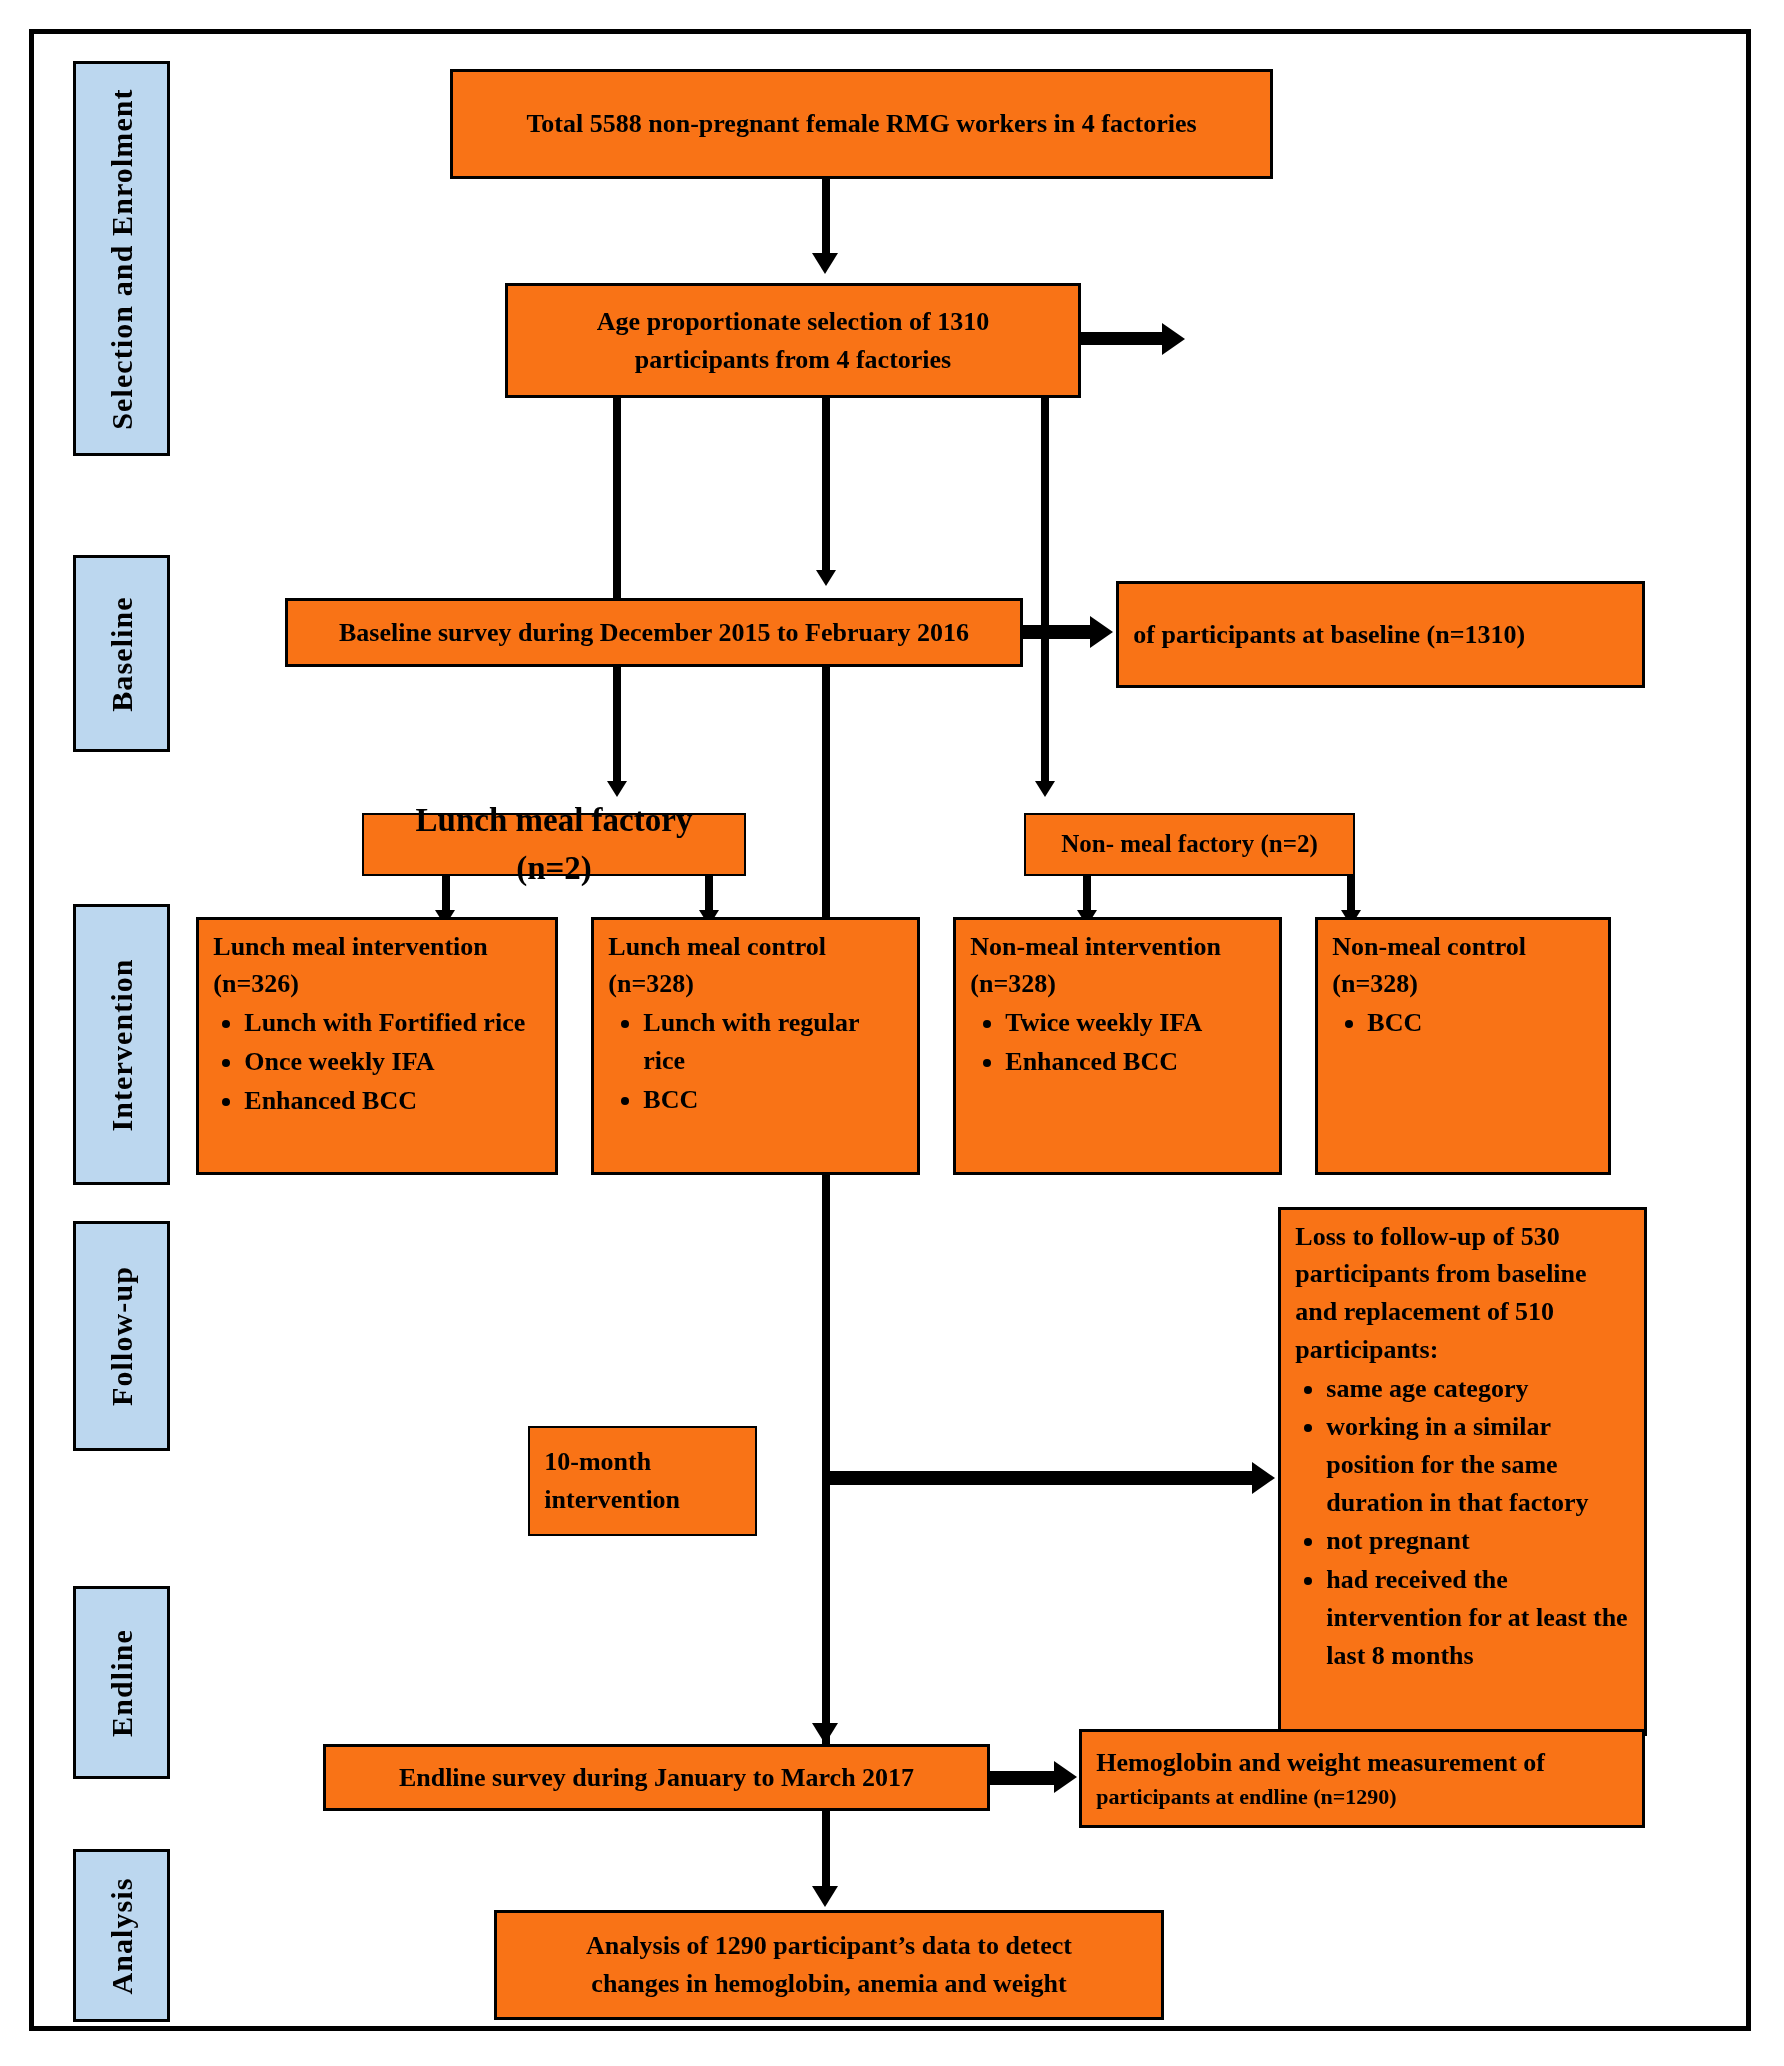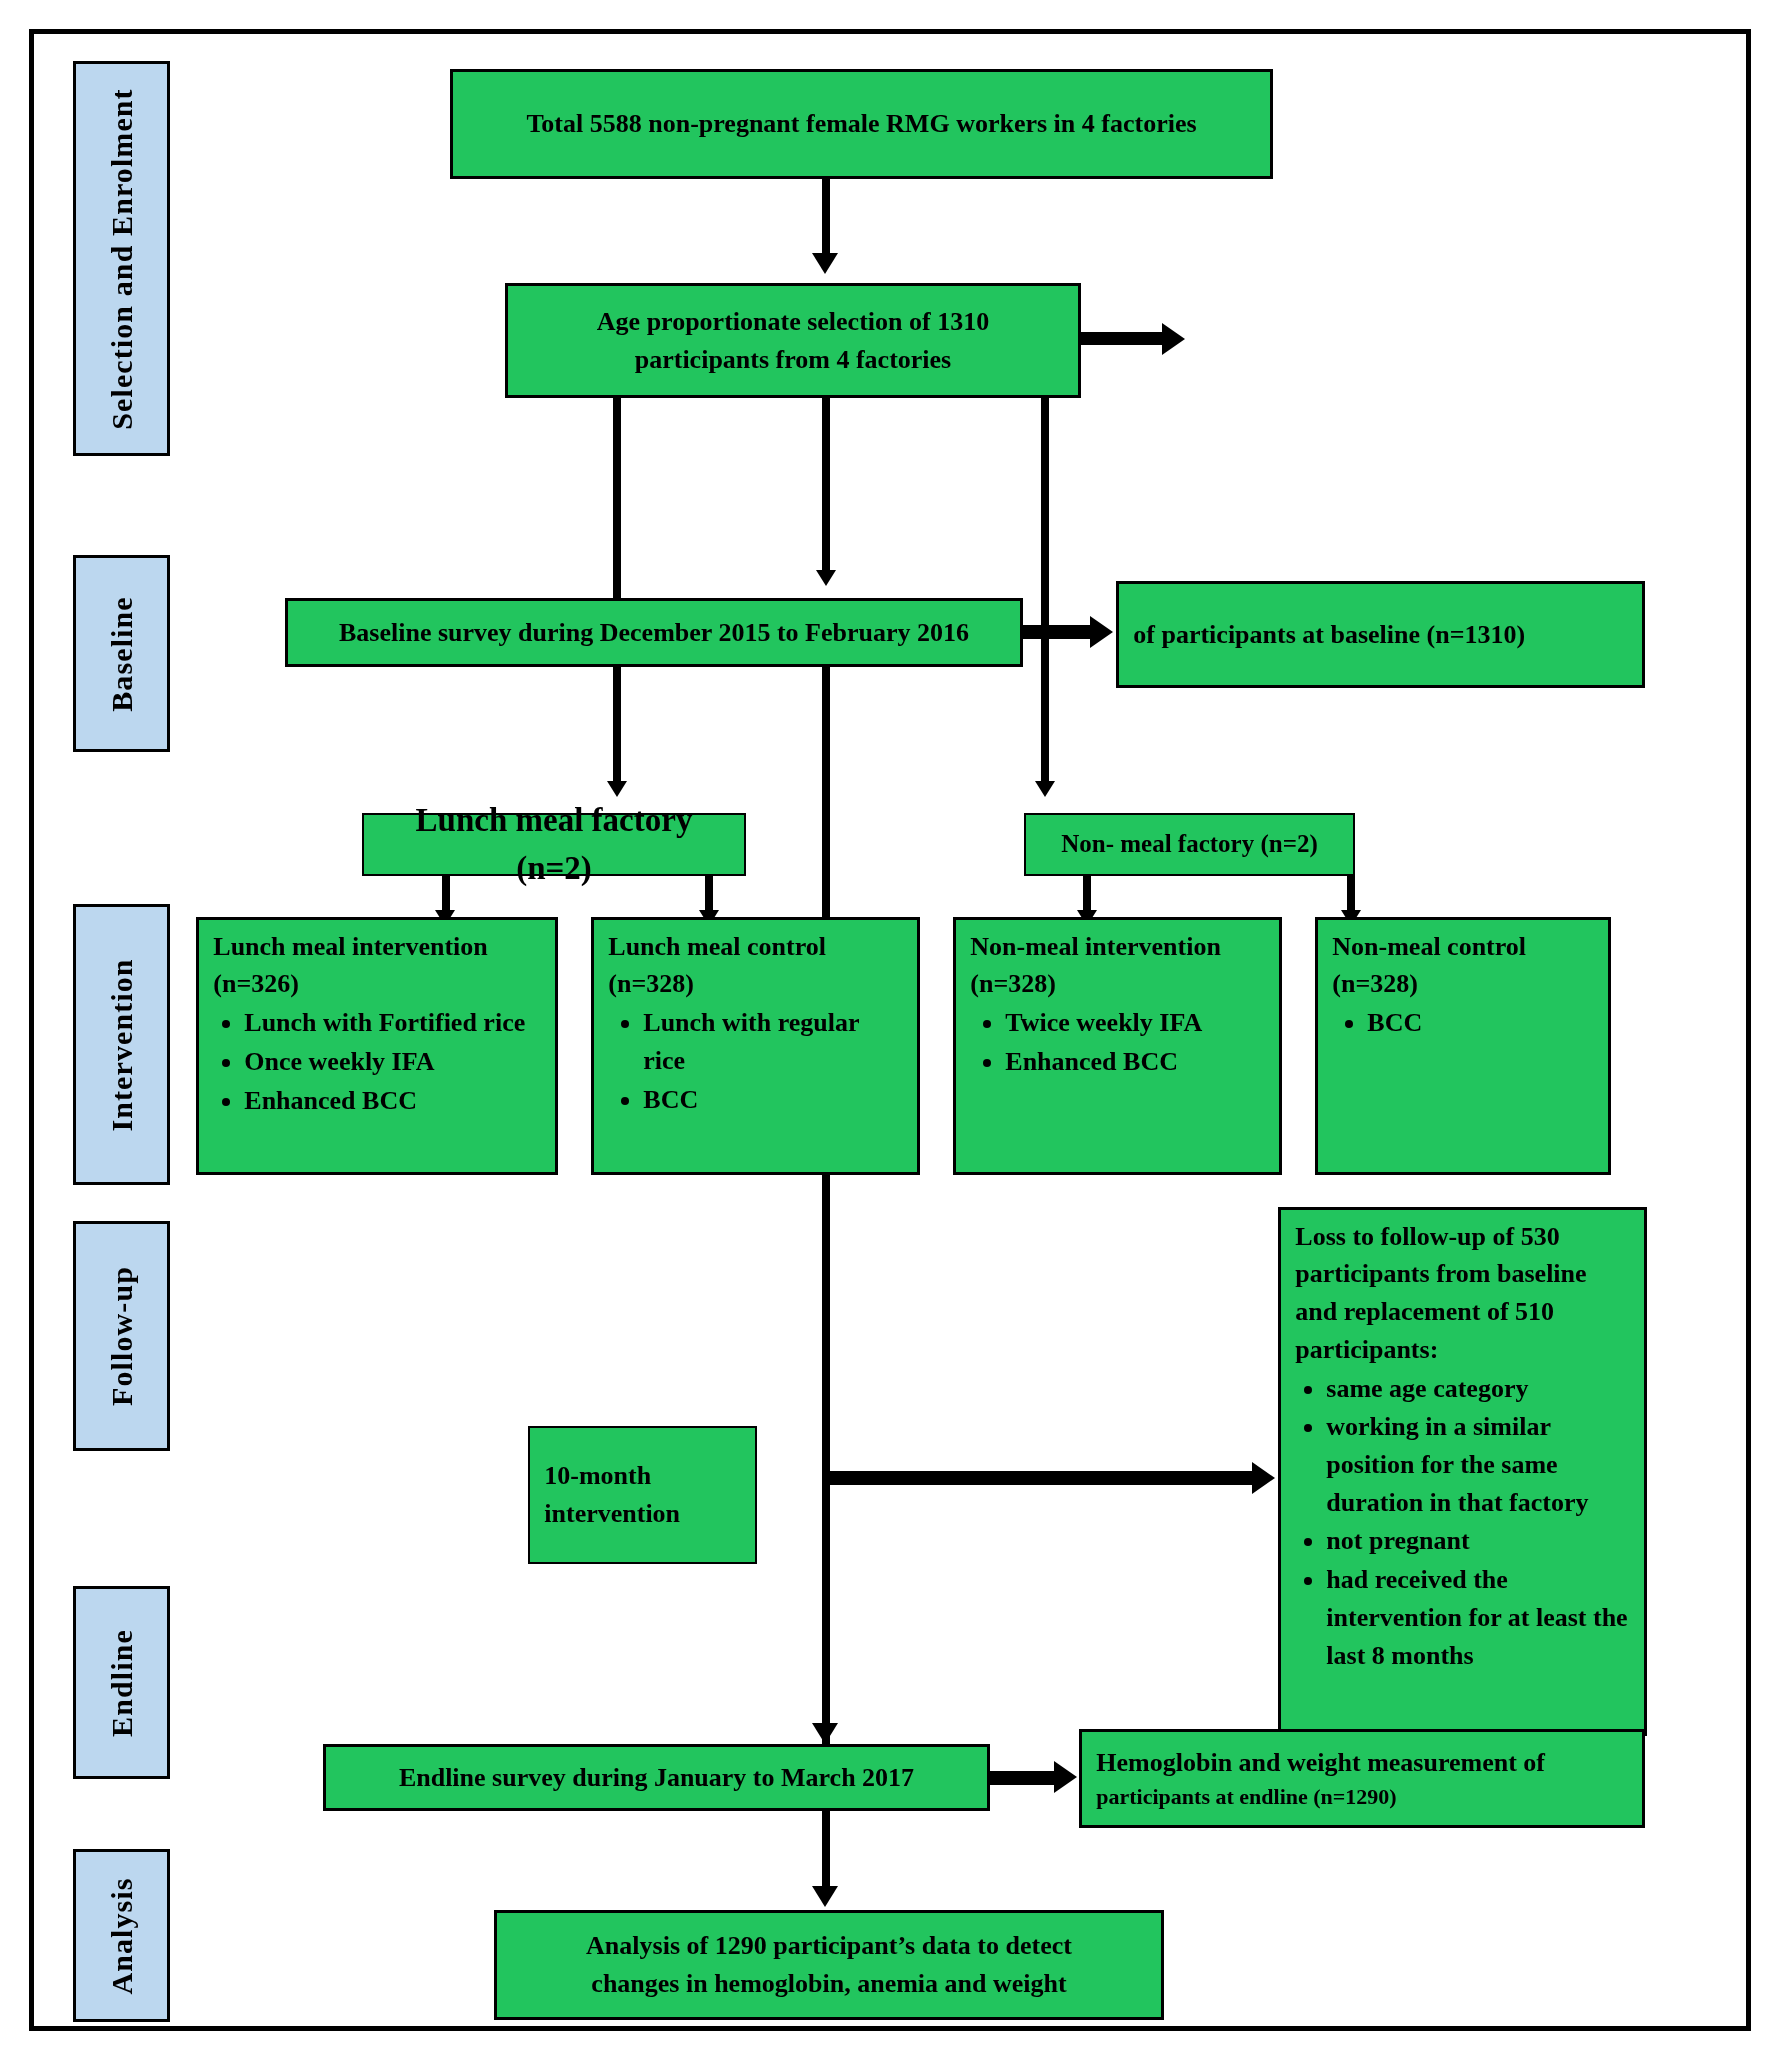--- a/index.html
+++ b/index.html
@@ -39,21 +39,21 @@
     white-space:nowrap;
     font-weight:bold;
     letter-spacing:1.1px;
   }
 
   
   .box{
     position:absolute;
     border:3.8px solid #000;
     box-sizing:border-box;
-    background:#22c55e;
+    background:#f97316;
     padding:7.7px 14.3px;
     line-height:1.45;
   }
   .box.thin{ border-width:2.7px; }
   .box ul{
     margin:1.1px 0 0 0;
     padding-left:35px;
     list-style-type:disc;
   }
   .box ul li{ margin:1.1px 0; }
@@ -200,21 +200,21 @@
   <div class="box" style="left:1315px; top:917px; width:296px; height:258px;">
     <span style="font-size:26px;" class="bold">Non-meal control (n=328)</span>
     <ul style="font-size:26px;" class="bold">
       <li>BCC</li>
     </ul>
   </div>
 
   <div class="vline" style="left:822px; top:1175px; width:7.7px; height:570px;"></div>
   <div class="arrow-down" style="left:812px; top:1723px;"></div>
 
-  <div class="box thin" style="left:528px; top:1426px; width:229px; height:138px; display:flex; flex-direction:column; justify-content:center;">
+  <div class="box thin" style="left:528px; top:1426px; width:229px; height:110px; display:flex; flex-direction:column; justify-content:center;">
     <span style="font-size:26px;" class="bold">10-month</span>
     <span style="font-size:26px;" class="bold">intervention</span>
   </div>
 
   <div class="hline" style="left:825px; top:1471px; width:433px; height:14.3px;"></div>
   <div class="arrow-right" style="left:1252px; top:1462px;"></div>
 
   <div class="box" style="left:1278px; top:1207px; width:369px; height:529px;">
     <span style="font-size:26px; display:block;" class="bold">Loss to follow-up of 530 participants from baseline and replacement of 510 participants:</span>
     <ul style="font-size:26px;" class="tight bold">

